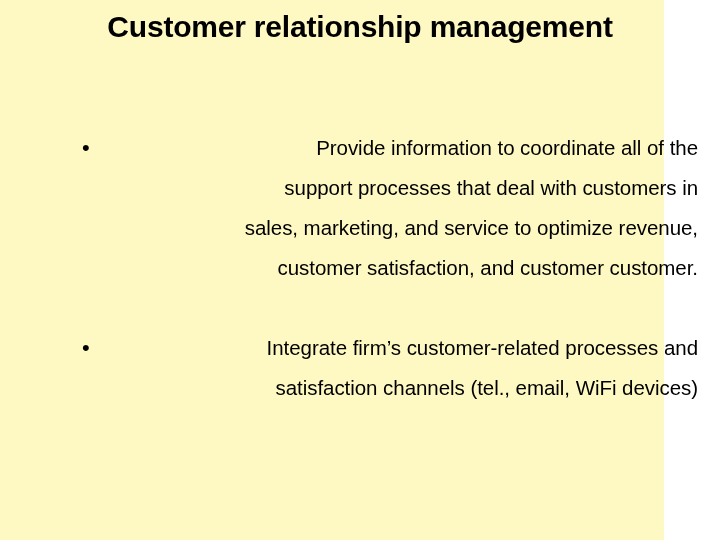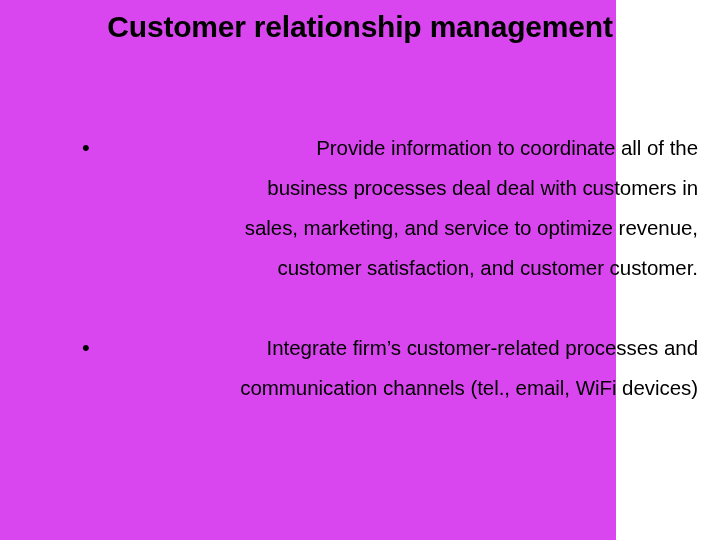--- a/index.html
+++ b/index.html
@@ -11,23 +11,23 @@
     width: 720px;
     height: 540px;
     background: #ffffff;
     font-family: "Liberation Sans", "DejaVu Sans", sans-serif;
     color: #000000;
     overflow: hidden;
   }
 
   .slide {
     position: relative;
-    width: 616px;
+    width: 664px;
     height: 540px;
-    background: #d946ef;
+    background: #fef9c3;
     box-sizing: border-box;
   }
 
   
   .slide-title {
     position: absolute;
     left: 30px;
     top: 6px;
     width: 660px;
     text-align: center;
@@ -93,29 +93,29 @@
   <div class="slide-title">
     <span class="title-line">Customer relationship management</span>
   </div>
 
   <div class="body-block">
 
     <div class="bullet-item">
       <span class="bullet-marker">•</span>
       <span class="bullet-lines">
         <span class="bullet-line">Provide information to coordinate all of the</span>
-        <span class="bullet-line">business processes deal deal with customers in</span>
+        <span class="bullet-line">support processes that deal with customers in</span>
         <span class="bullet-line">sales, marketing, and service to optimize revenue,</span>
         <span class="bullet-line">customer satisfaction, and customer customer.</span>
       </span>
     </div>
 
     <div class="bullet-item">
       <span class="bullet-marker">•</span>
       <span class="bullet-lines">
         <span class="bullet-line">Integrate firm’s customer-related processes and</span>
-        <span class="bullet-line">communication channels (tel., email, WiFi devices)</span>
+        <span class="bullet-line">satisfaction channels (tel., email, WiFi devices)</span>
       </span>
     </div>
 
   </div>
 
 </div>
 
 </body></html>

